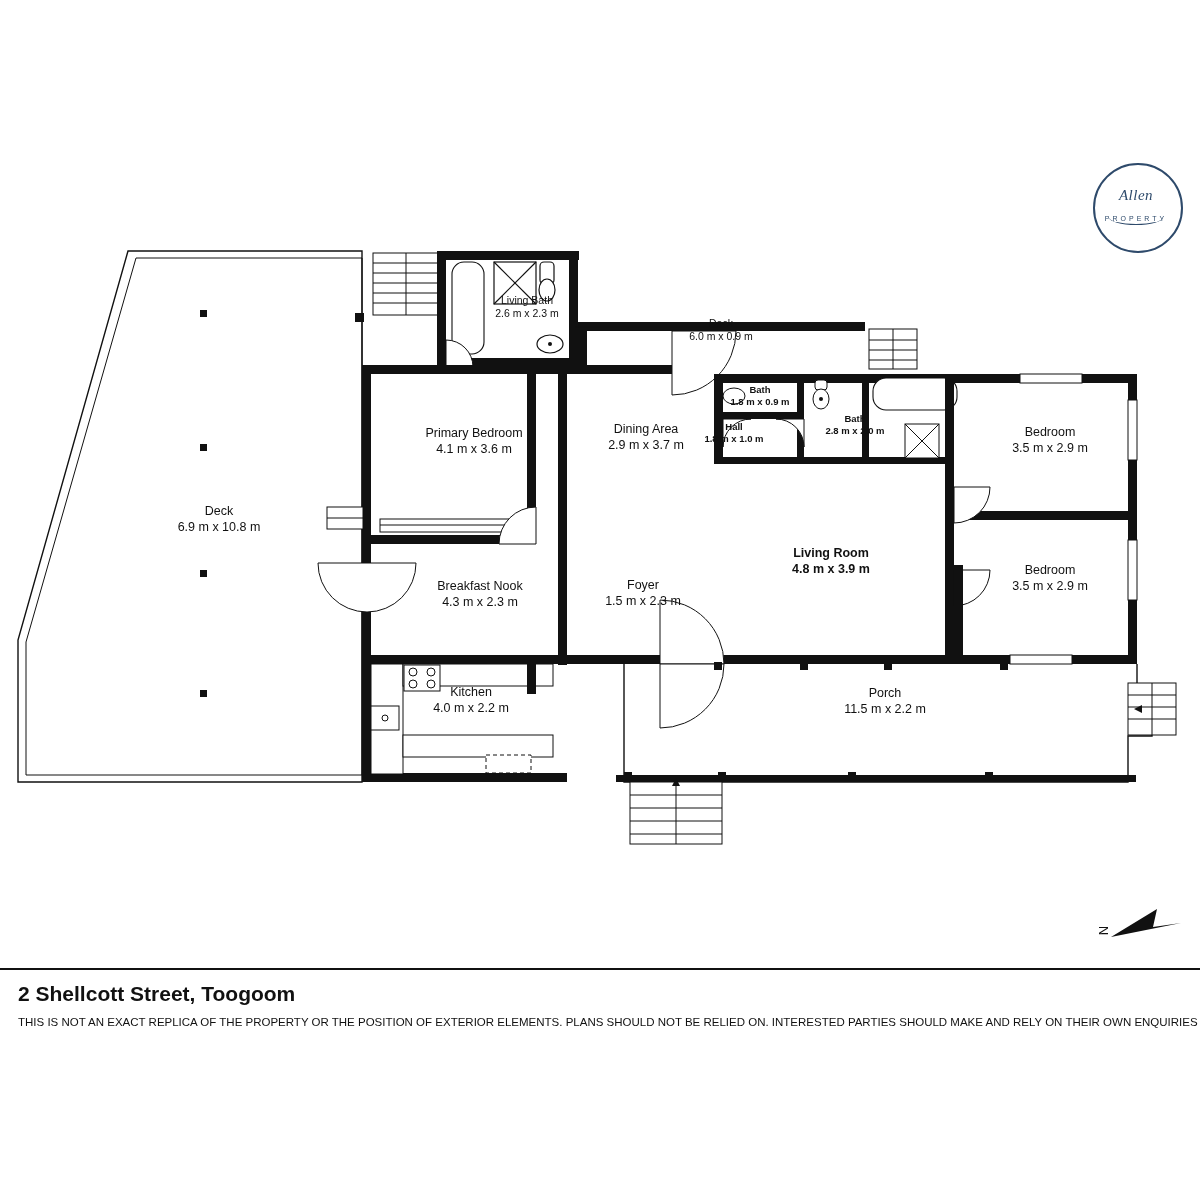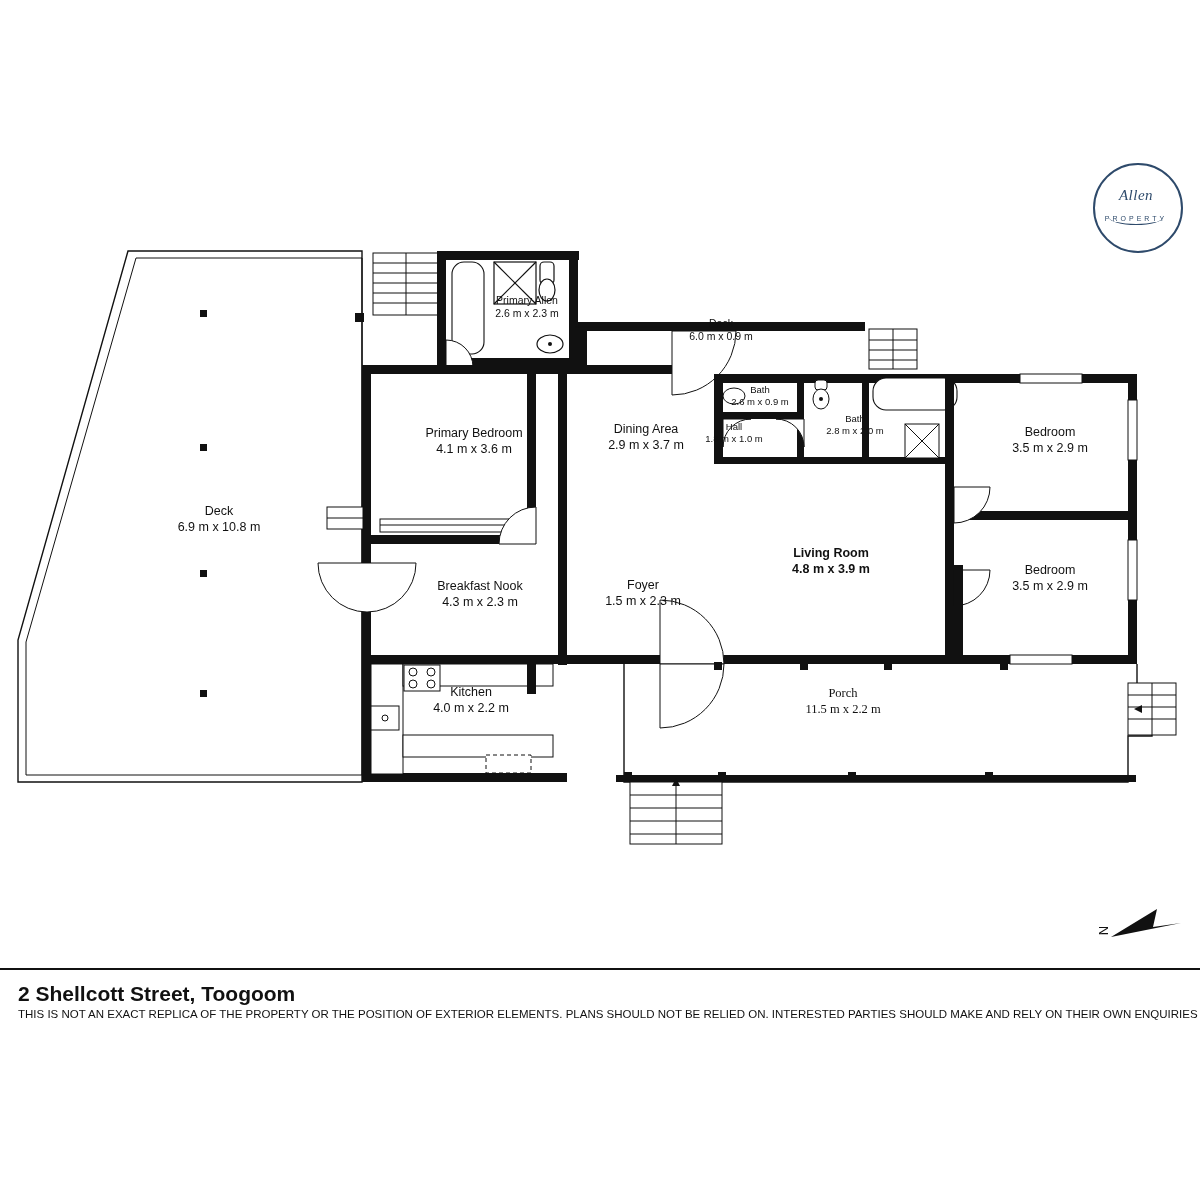--- a/index.html
+++ b/index.html
@@ -17,21 +17,21 @@
     text-align:center;
     font-family:"Liberation Sans", sans-serif;
     color:#111;
     line-height:1.25;
     white-space:nowrap;
     pointer-events:none;
   }
   .label .nm{display:block;font-size:12.5px;}
   .label .dm{display:block;font-size:12.5px;}
   .label.sm .nm,.label.sm .dm{font-size:10.5px;}
-  .label.xs .nm,.label.xs .dm{font-size:9.5px;}
+  .label.xs .nm,.label.xs .dm{font-size:9.5px;font-weight:bold;}
 
   
   #logo{
     position:absolute;left:1093px;top:163px;width:90px;height:90px;
   }
   #logo .ring{
     position:absolute;left:0;top:0;width:86px;height:86px;
     border:2px solid #2e4a6b;border-radius:50%;
   }
   #logo .brand{
@@ -274,30 +274,30 @@
       <line x1="869" y1="340" x2="917" y2="340"></line>
       <line x1="869" y1="350" x2="917" y2="350"></line>
       <line x1="869" y1="360" x2="917" y2="360"></line>
       <line x1="893" y1="329" x2="893" y2="369"></line>
     </g>
   </g>
 </svg>
 
 <div id="room-labels">
     <div class="label sm" style="left: 417px; top: 294px; width: 220px;">
-      <span class="nm">Primary Allen</span>
+      <span class="nm">Living Bath</span>
       <span class="dm">2.6 m x 2.3 m</span>
     </div>
     <div class="label sm" style="left: 611px; top: 317px; width: 220px;">
       <span class="nm">Deck</span>
       <span class="dm">6.0 m x 0.9 m</span>
     </div>
     <div class="label xs" style="left: 650px; top: 384px; width: 220px;">
       <span class="nm">Bath</span>
-      <span class="dm">2.6 m x 0.9 m</span>
+      <span class="dm">1.8 m x 0.9 m</span>
     </div>
     <div class="label xs" style="left: 624px; top: 421px; width: 220px;">
       <span class="nm">Hall</span>
       <span class="dm">1.8 m x 1.0 m</span>
     </div>
     <div class="label xs" style="left: 745px; top: 413px; width: 220px;">
       <span class="nm">Bath</span>
       <span class="dm">2.8 m x 2.0 m</span>
     </div>
     <div class="label" style="left: 940px; top: 425px; width: 220px;">
@@ -325,21 +325,21 @@
       <span class="dm">4.8 m x 3.9 m</span>
     </div>
     <div class="label" style="left: 370px; top: 579px; width: 220px;">
       <span class="nm">Breakfast Nook</span>
       <span class="dm">4.3 m x 2.3 m</span>
     </div>
     <div class="label" style="left: 533px; top: 578px; width: 220px;">
       <span class="nm">Foyer</span>
       <span class="dm">1.5 m x 2.3 m</span>
     </div>
-    <div class="label" style="left: 733px; top: 686px; width: 220px; font-family: Liberation Serif, serif;">
+    <div class="label" style="left: 775px; top: 686px; width: 220px;">
       <span class="nm">Porch</span>
       <span class="dm">11.5 m x 2.2 m</span>
     </div>
     <div class="label" style="left: 361px; top: 685px; width: 220px;">
       <span class="nm">Kitchen</span>
       <span class="dm">4.0 m x 2.2 m</span>
     </div>
   </div>
 
 <div id="logo">
@@ -352,14 +352,14 @@
 <div id="north">
   <svg width="90" height="60" viewBox="0 0 90 60">
     <path d="M16,44 L62,16 L58,34 L86,30 Z" fill="#111"></path>
   </svg>
   <div class="nchar">N</div>
 </div>
 
 <div id="footer">
   <div class="rule"></div>
   <div class="title">2 Shellcott Street, Toogoom</div>
-  <div class="dis" style="margin-top:0">THIS IS NOT AN EXACT REPLICA OF THE PROPERTY OR THE POSITION OF EXTERIOR ELEMENTS. PLANS SHOULD NOT BE RELIED ON. INTERESTED PARTIES SHOULD MAKE AND RELY ON THEIR OWN ENQUIRIES</div>
+  <div class="dis" style="margin-top:8px">THIS IS NOT AN EXACT REPLICA OF THE PROPERTY OR THE POSITION OF EXTERIOR ELEMENTS. PLANS SHOULD NOT BE RELIED ON. INTERESTED PARTIES SHOULD MAKE AND RELY ON THEIR OWN ENQUIRIES</div>
 </div>
 
 </body></html>

